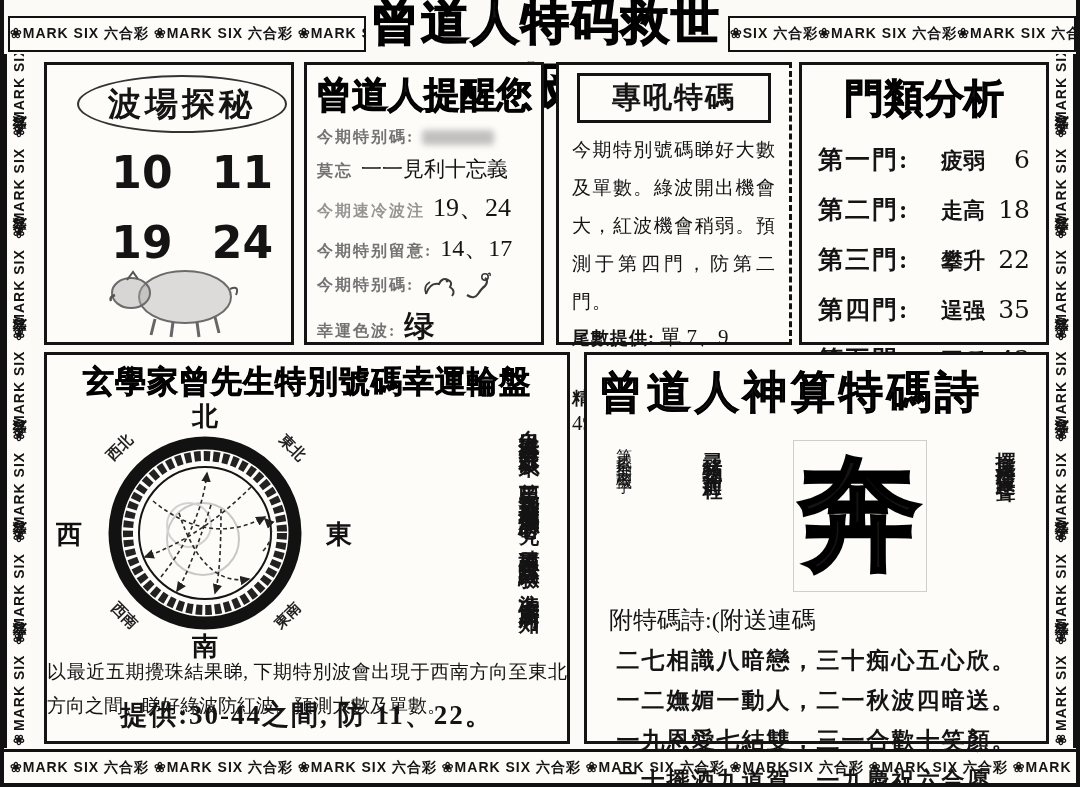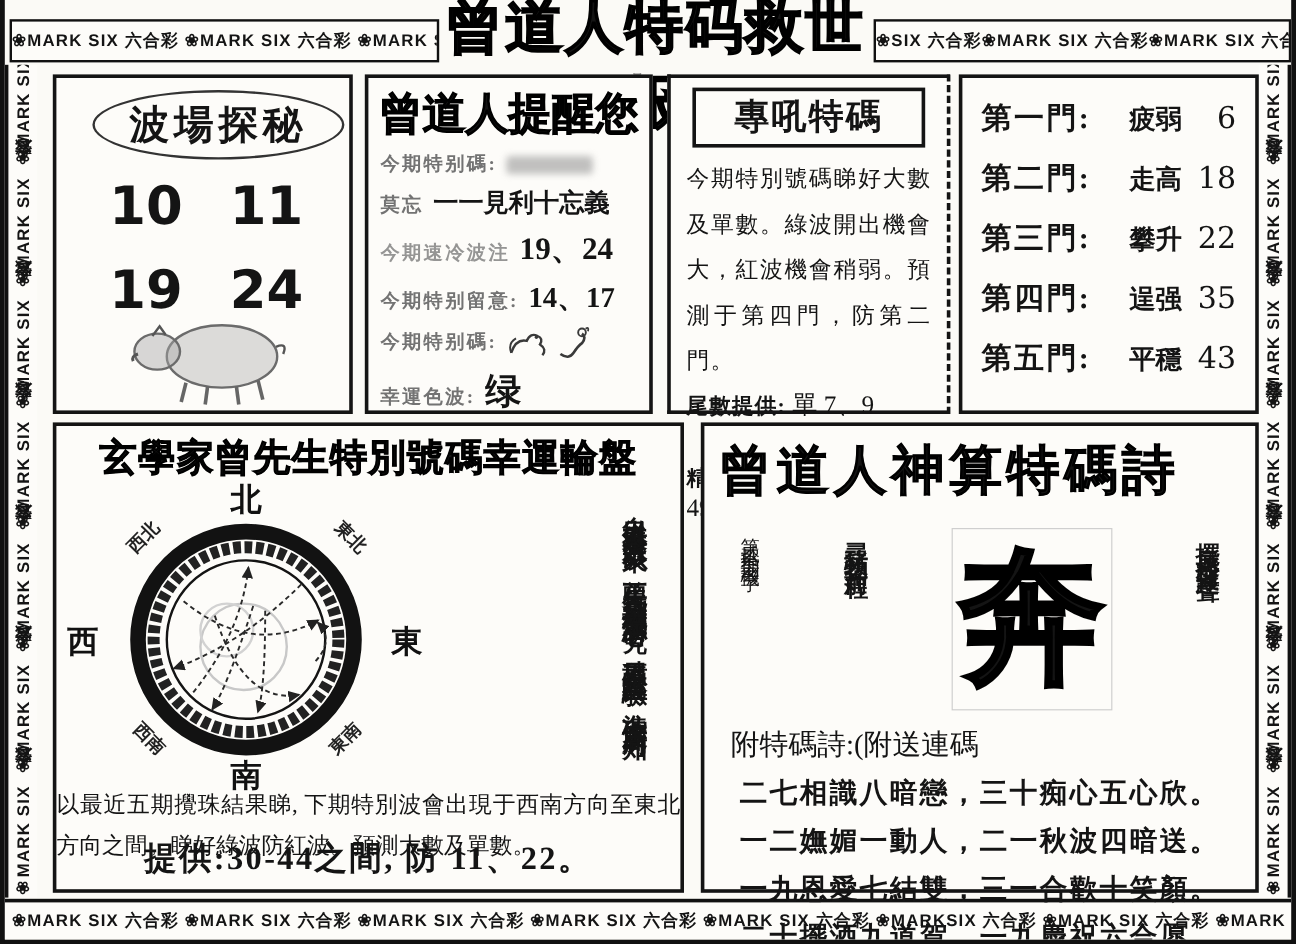--- a/index.html
+++ b/index.html
@@ -13,27 +13,27 @@
          display:flex;align-items:center;background:#fdfcf9;}
   .strip-h{border:2px solid #111;}
   .strip-v{writing-mode:vertical-rl;transform:rotate(180deg);justify-content:flex-start;}
   
   .main-title{font-size:48px;font-weight:900;letter-spacing:2px;text-align:center;
               font-family:"Liberation Sans",sans-serif;-webkit-text-stroke:1.5px #000;}
   
   .ellipse{width:206px;height:54px;border:2px solid #333;border-radius:50%;margin:10px auto 4px auto;
            display:flex;align-items:center;justify-content:center;}
   .ellipse .t{font-size:33px;font-weight:900;letter-spacing:4px;}
-  .numgrid{display:grid;grid-template-columns:1fr 1fr;text-align:left;margin:14px 18px 0 18px;row-gap:36px;gap:19px;}
+  .numgrid{display:grid;grid-template-columns:1fr 1fr;text-align:right;margin:14px 18px 0 18px;row-gap:36px;gap:19px;}
   .numgrid .n{font-size:44px;font-weight:900;font-family:"DejaVu Sans",sans-serif;}
   
   .remind-title{font-size:36px;font-weight:900;text-align:center;margin:6px 0 4px 0;-webkit-text-stroke:1px #000;}
   .rrow{display:flex;align-items:baseline;gap:8px;padding:0 10px;margin-top:7px;}
   .rlabel{font-family:"Liberation Serif",serif;font-size:16px;font-weight:600;color:#737373;letter-spacing:2px;white-space:nowrap;}
-  .rval{font-family:"Liberation Serif",serif;font-weight:700;}
+  .rval{font-family:"Liberation Serif",serif;font-weight:400;}
   .faded{filter:blur(0.6px);opacity:.75;}
   .smudge{display:inline-block;width:72px;height:15px;background:#8f8f8f;border-radius:3px;filter:blur(3px);opacity:.55;align-self:center;}
   
   .shout-frame{width:176px;margin:8px auto 2px auto;border:3px solid #141414;text-align:center;
                font-size:29px;font-weight:900;padding:2px 6px;letter-spacing:2px;}
   .shout-par{padding:6px 13px 0 13px;font-family:"Liberation Serif",serif;font-size:19px;line-height:2.0;
              letter-spacing:1px;text-align:justify;}
   .tailrow{padding:2px 13px 0 13px;font-family:"Liberation Serif",serif;font-size:21px;}
   .tlabel{font-weight:800;font-size:18px;letter-spacing:1px;}
   
@@ -151,20 +151,21 @@
     <div class="tailrow" style="padding-left:98px;">
       <span>雙 0、4</span>
     </div>
     <div class="tailrow">
       <span class="tlabel">精選碼:</span>
       <span>4、31、44、49</span>
     </div>
   </div>
 
   <div class="box" style="left:795px;top:62px;width:250px;height:283px;">
+    <div class="gate-title">門類分析</div>
     <div class="grow">
       <span class="glabel">第一門:</span>
       <span class="gname">疲弱</span>
       <span class="gval">6</span>
     </div>
     <div class="grow">
       <span class="glabel">第二門:</span>
       <span class="gname">走高</span>
       <span class="gval">18</span>
     </div>

